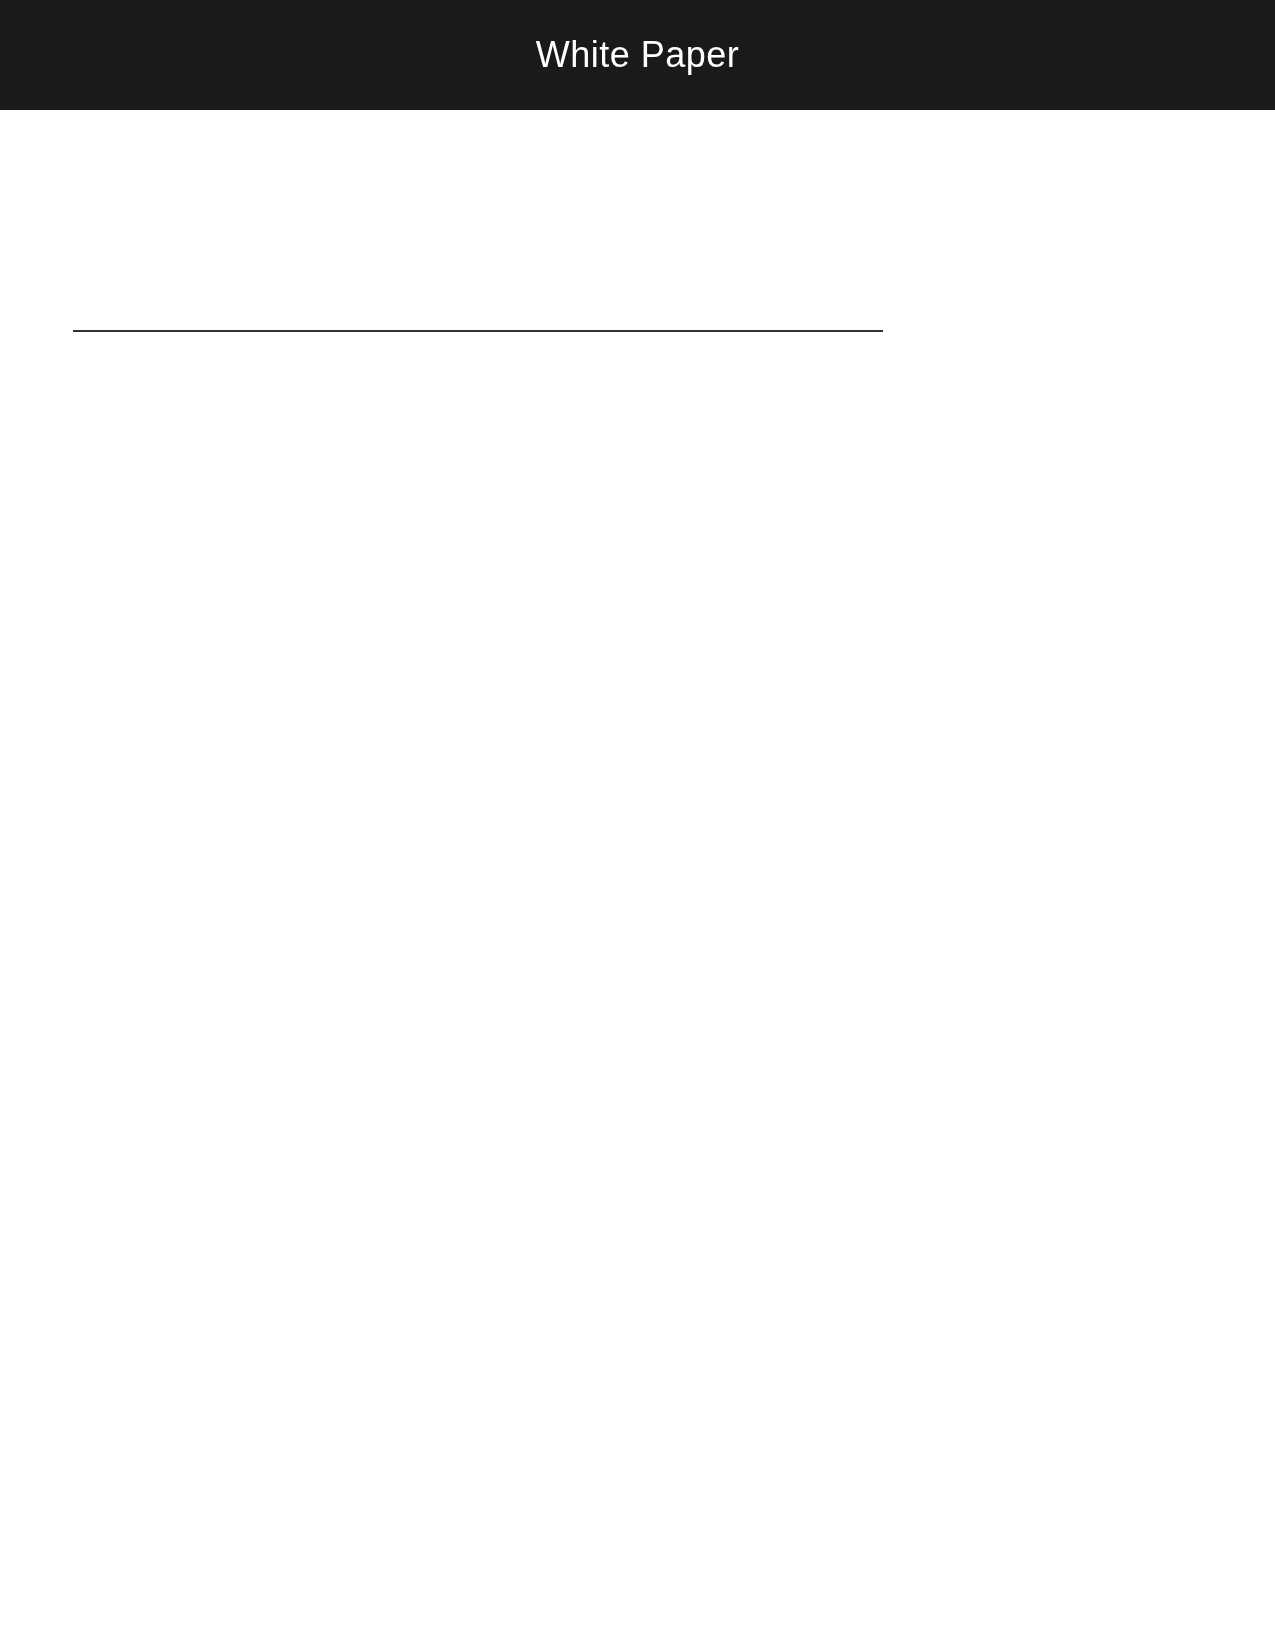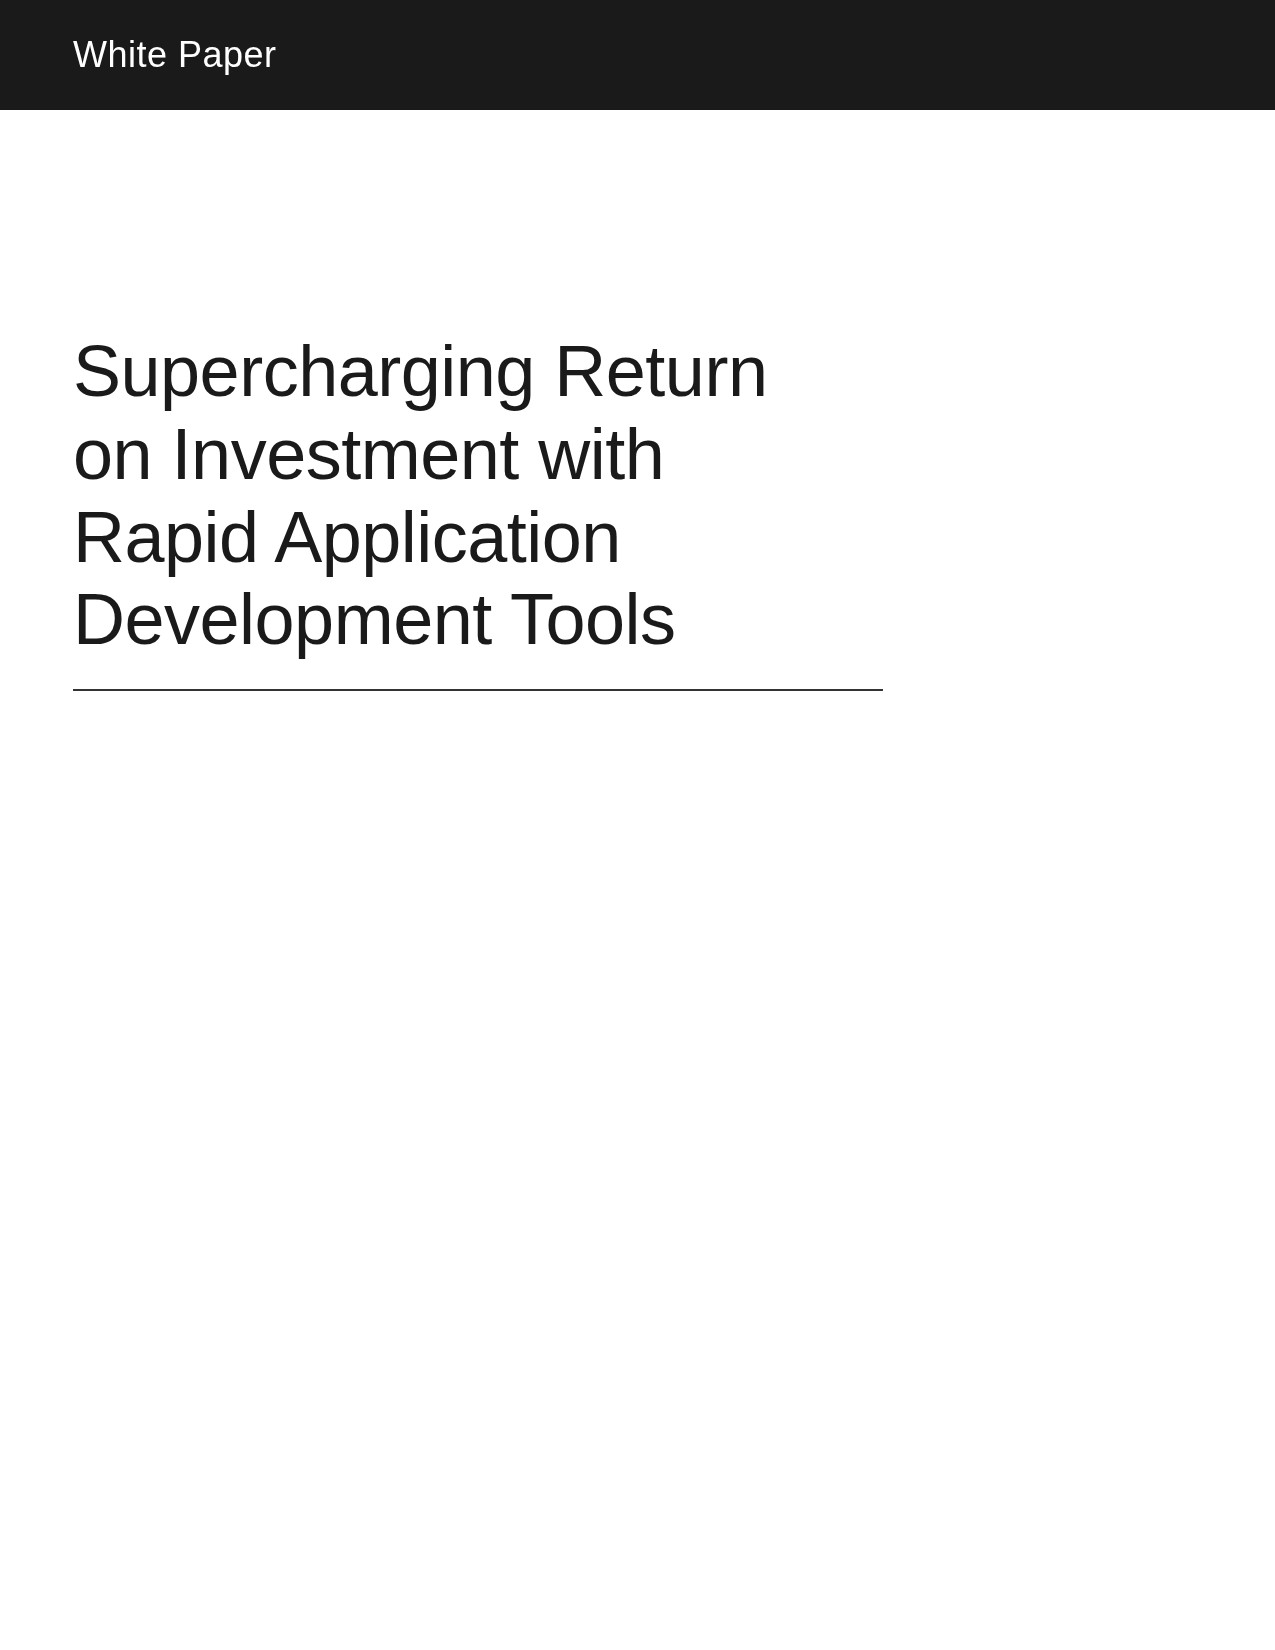--- a/index.html
+++ b/index.html
@@ -16,20 +16,21 @@
       overflow: hidden;
     }
 
     .header-bar {
       width: 100%;
       height: 110px;
       background: #1a1a1a;
       display: flex;
       align-items: center;
       padding: 0 73px;
+      justify-content: center;
     }
 
     .header-title {
       color: #ffffff;
       font-size: 36px;
       font-family: 'Arial', 'Helvetica', sans-serif;
       font-weight: 400;
       letter-spacing: 0.5px;
     }
 
@@ -64,17 +65,16 @@
     }
   </style>
 </head>
 <body>
 
 <div class="header-bar">
   <span class="header-title">White Paper</span>
 </div>
 
 <div class="content-area">
-  <h1 class="main-title">Supercharging Return on Investment with Rapid Application Development Tools</h1>
 
   <div class="divider-line"></div>
 
 </div>
 
 </body></html>

